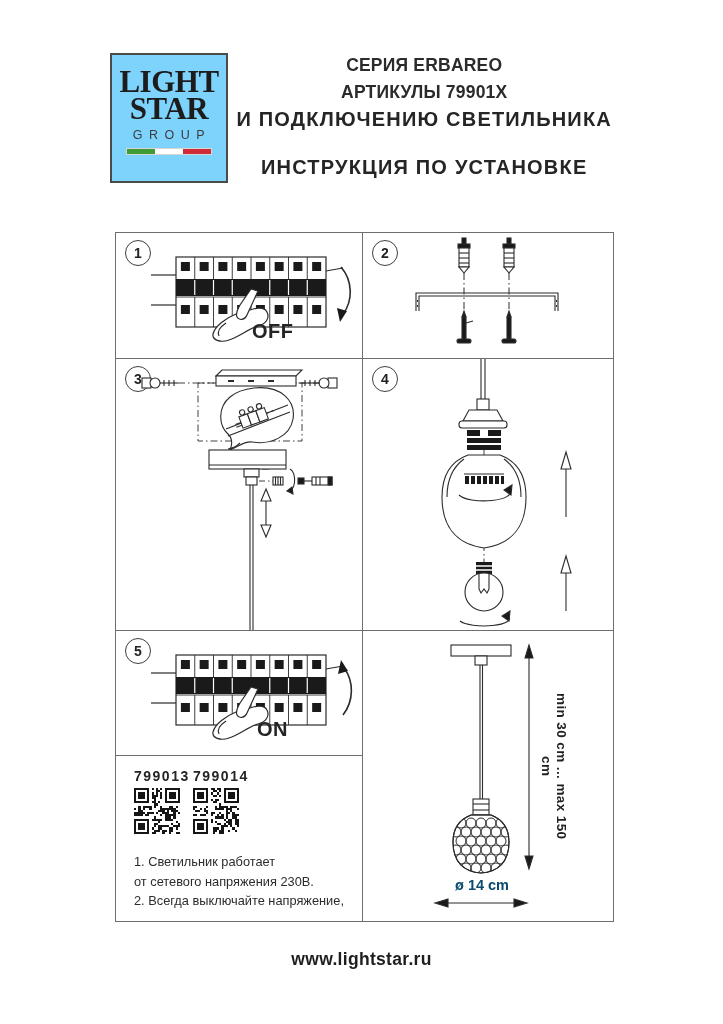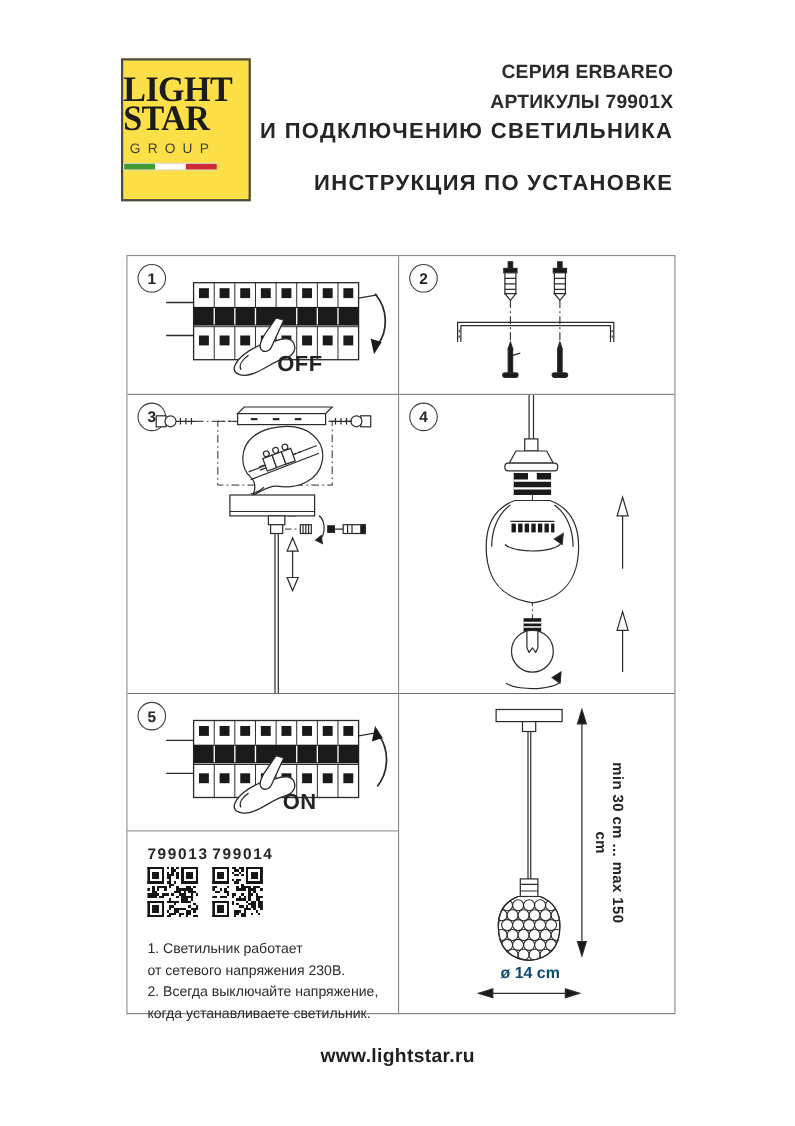--- a/index.html
+++ b/index.html
@@ -1,29 +1,29 @@
 <!DOCTYPE html>
 <html><head>
 <meta charset="utf-8">
 <style>
   html,body{margin:0;padding:0;background:#e9e9e9;}
   .page{position:relative;width:723px;height:1024px;background:#ffffff;
         font-family:"Liberation Sans",sans-serif;color:#222;overflow:hidden;margin:0 auto;}
   
   .logo-box{position:absolute;left:110px;top:53px;width:118px;height:130px;
-            border:2px solid #4a4a4a;box-sizing:border-box;background:#fde047;
-            display:flex;flex-direction:column;}
+            border:2px solid #4a4a4a;box-sizing:border-box;background:#7dd3fc;
+            display:flex;flex-direction:column;align-items:center;}
   .logo-word{font-family:"Liberation Serif",serif;font-weight:700;font-size:31px;
              line-height:27px;letter-spacing:-0.5px;color:#1c1c1c;transform:scaleY(1.05);}
   .logo-word.first{margin-top:12px;}
   .logo-group{font-size:12.5px;letter-spacing:6.5px;padding-left:6px;color:#3d3d3d;
               margin-top:7px;font-weight:400;}
   .logo-flag{width:86px;height:7px;margin-top:6px;display:flex;border:1px solid #d6d6d6;box-sizing:border-box;}
   .logo-flag span{flex:1;}
-  .head-text{position:absolute;right:111px;top:52px;text-align:right;}
+  .head-text{position:absolute;right:111px;top:52px;text-align:center;}
   .head-line{font-size:17.5px;font-weight:700;line-height:27px;color:#2b2b2b;letter-spacing:0.2px;}
   .head-title{font-size:20px;font-weight:700;line-height:27px;color:#252525;letter-spacing:1.2px;}
   .head-title.gap{margin-top:21px;}
   
   .sheet{position:absolute;left:115px;top:232px;width:497px;height:688px;
          border:1px solid #6e6e6e;box-sizing:content-box;}
   .cell{position:absolute;box-sizing:border-box;background:#fff;}
   .bR{border-right:1px solid #6e6e6e;}
   .bB{border-bottom:1px solid #6e6e6e;}
   .step-circle{position:absolute;left:9px;top:7px;width:26px;height:26px;border-radius:50%;
@@ -621,21 +621,20 @@
             <rect x="0" y="20" width="7" height="1" fill="#161616"></rect>
             <rect x="0" y="14" width="1" height="7" fill="#161616"></rect>
             <rect x="6" y="14" width="1" height="7" fill="#161616"></rect>
             <rect x="2" y="16" width="3" height="3" fill="#161616"></rect>
           </svg>
         </div>
       <div class="notes">
         <div>1. Светильник работает</div>
         <div>от сетевого напряжения 230В.</div>
         <div>2. Всегда выключайте напряжение,</div>
-        <div>когда устанавливаете светильник.</div>
       </div>
     </div>
 
     <div class="cell" style="left:247px;top:398px;width:250px;height:290px;">
       <svg class="art" style="left:0;top:0" width="250" height="290" viewBox="0 0 250 290">
         <defs>
           <clipPath id="shadeClip">
             <path d="M108,184 L128,184 C141,189 146,199 146,211 C146,231 135,241 118,242 C101,241 90,231 90,211 C90,199 95,189 108,184 Z"></path>
           </clipPath>
         </defs>

